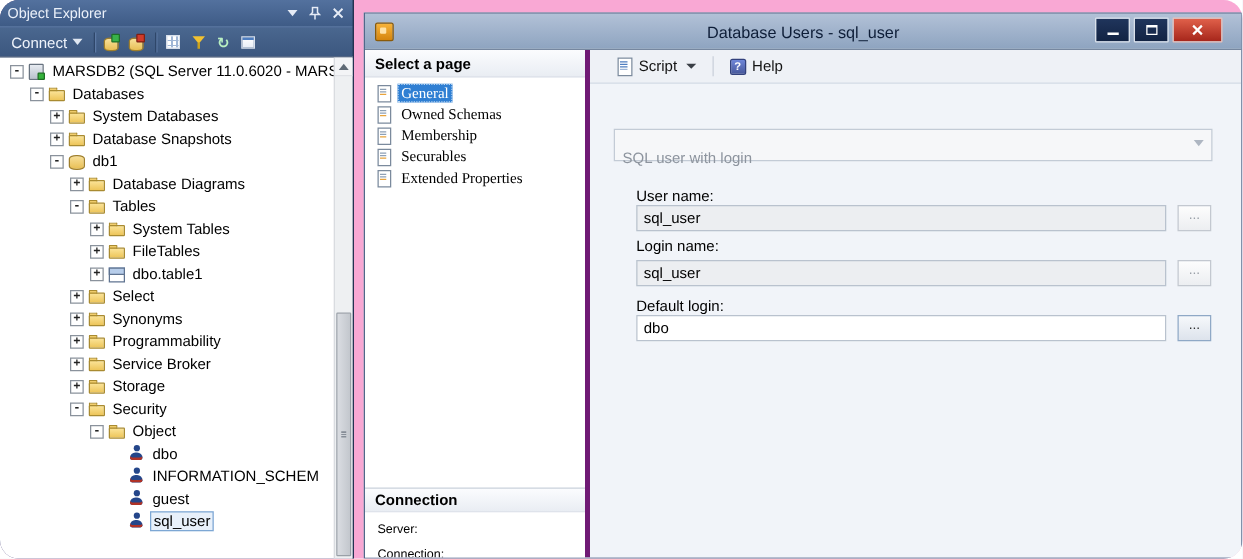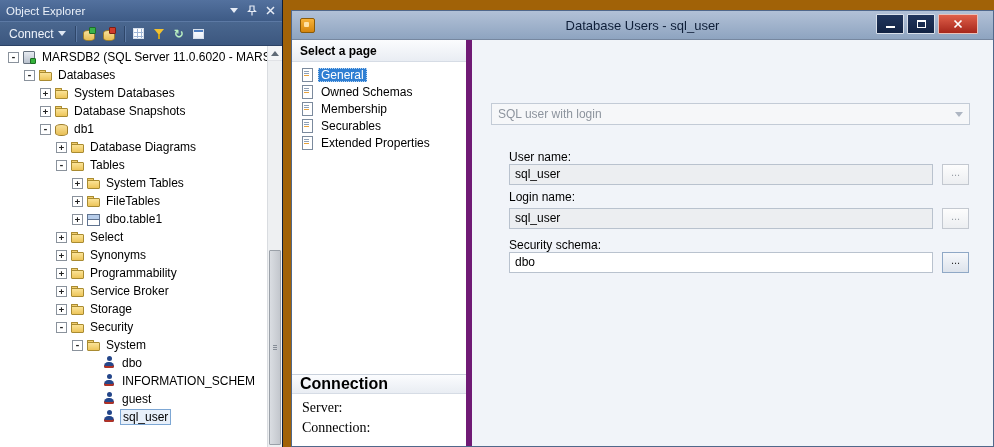--- a/index.html
+++ b/index.html
@@ -1,18 +1,18 @@
 <!DOCTYPE html>
 <html><head>
 <meta charset="utf-8">
 <style>
   * { margin:0; padding:0; box-sizing:border-box; }
   html,body { width:994px; height:447px; overflow:hidden; }
   body { font-family:"Liberation Sans","DejaVu Sans",sans-serif; font-size:12px; }
-  .screen { position:relative; width:994px; height:447px; background:#a16207; overflow:hidden; }
+  .screen { position:relative; width:994px; height:447px; background:#f9a8d4; overflow:hidden;border-radius:15px; }
 
   
   .oe { position:absolute; left:0; top:0; width:283px; height:447px; display:flex; flex-direction:column; background:#3c5781; border-right:1px solid #0f1f3a; }
   .oe-title { height:21px; display:flex; align-items:center; padding:0 4px 0 6px; background:linear-gradient(#53719e,#3e5b86); color:#eaf0f9; font-size:11.5px; }
   .oe-title-text { flex:1; white-space:nowrap; overflow:hidden; }
   .tbtn { width:16px; height:15px; display:flex; align-items:center; justify-content:center; margin-left:2px; border-radius:2px; }
   .tri-dn { width:0; height:0; border-left:4px solid transparent; border-right:4px solid transparent; border-top:5px solid #e6ecf6; }
   .oe-toolbar { height:24px; display:flex; align-items:center; padding:0 4px; background:linear-gradient(#4a678f,#3c577f); border-top:1px solid #5c79a4; }
   .connect-btn { display:flex; align-items:center; gap:4px; color:#eef3fb; font-size:12px; padding:2px 5px; border-radius:2px; }
   .connect-btn .tri-dn { border-top-color:#dfe7f2; }
@@ -64,46 +64,46 @@
   .dlg-icon { position:absolute; left:8px; top:7px; width:15px; height:15px; background:linear-gradient(#f7b33a,#d5850d); border:1px solid #8a5a08; border-radius:2px; }
   .dlg-icon::after { content:""; position:absolute; left:3px; top:3px; width:5px; height:5px; background:#ffe2a6; border-radius:1px; }
   .winbtns { position:absolute; right:15px; top:3px; display:flex; gap:3px; }
   .wbtn { height:20px; display:flex; align-items:center; justify-content:center; border:1px solid #d9e0ea; background:linear-gradient(#20355c,#122343); border-radius:1px; }
   .wbtn.min, .wbtn.max { width:28px; }
   .wbtn.close { width:40px; background:linear-gradient(#e0604a,#a6261b); border-color:#e9c1ba; }
   .g-min { width:9px; height:2px; background:#fff; margin-top:6px; }
   .g-max { width:9px; height:8px; border:1px solid #fff; border-top-width:2px; }
 
   .dlg-body { flex:1; display:flex; overflow:hidden; }
-  .pages { width:180px; flex:none; background:#fff; border-right:6px solid #701a75; display:flex; flex-direction:column; }
+  .pages { width:180px; flex:none; background:#fff; border-right:4px solid #701a75; display:flex; flex-direction:column; }
   .phead { height:22px; flex:none; display:flex; align-items:center; padding-left:8px; font-weight:bold; font-size:12px; color:#000; background:linear-gradient(#fbfcfe,#e9edf3); border-bottom:1px solid #d6dce5; }
   .plist { flex:1; padding-top:4px; overflow:hidden; }
-  .pitem { height:17px; display:flex; align-items:center; padding-left:8px; font-size:12px; color:#000; }
+  .pitem { height:17px; display:flex; align-items:center; padding-left:8px; font-size:12px; color:#000;font-family:Liberation Serif, serif; }
   .plabel { padding:0 3px; }
   .pitem.sel .plabel { background:#2f7fd3; color:#fff; outline:1px dotted #bcd7f2; outline-offset:-1px; }
   .page::before { content:""; position:absolute; left:2px; top:0; width:9px; height:12px; background:#fff; border:1px solid #7b8a9d; }
   .page::after { content:""; position:absolute; left:4px; top:3px; width:5px; height:1px; background:#8ea0b5; box-shadow:0 2px 0 #8ea0b5, 0 4px 0 #e8a33d; }
-  .chead { height:20px; flex:none; display:flex; align-items:center; padding-left:8px; font-weight:bold; font-size:16px; background:linear-gradient(#fbfcfe,#e9edf3); border-top:1px solid #c9d1dc; border-bottom:1px solid #d6dce5; }
-  .cbody { flex:none; height:52px; padding:6px 10px 0; line-height:15px; font-size:14px; color:#000; overflow:hidden; background:#fff;font-family:Liberation Serif, serif; }
+  .chead { height:20px; flex:none; display:flex; align-items:center; padding-left:8px; font-weight:bold; font-size:12px; background:linear-gradient(#fbfcfe,#e9edf3); border-top:1px solid #c9d1dc; border-bottom:1px solid #d6dce5; }
+  .cbody { flex:none; height:36px; padding:6px 10px 0; line-height:15px; font-size:10px; color:#000; overflow:hidden; background:#fff; }
   .cbody .gap { height:5px; }
 
   .content { position:relative; flex:1; background:#f1f4f9; overflow:hidden; }
   .ctb { height:27px; display:flex; align-items:center; padding-left:16px; background:#eef1f6; border-bottom:1px solid #d4dbe6; }
   .tbbtn { display:flex; align-items:center; gap:5px; padding:3px 6px; font-size:12px; color:#141414; border-radius:2px; }
   .dchev { width:0; height:0; border-left:4px solid transparent; border-right:4px solid transparent; border-top:4px solid #3a3f46; margin-left:2px; }
   .vsep { width:1px; height:16px; background:#c9d0da; margin:0 7px; }
   .i-script { width:12px; height:14px; position:relative; }
   .i-script::before { content:""; position:absolute; left:0; top:0; width:10px; height:13px; background:#fff; border:1px solid #7b8a9d; }
   .i-script::after { content:""; position:absolute; left:2px; top:3px; width:6px; height:1px; background:#4f7ec0; box-shadow:0 2px 0 #4f7ec0, 0 4px 0 #4f7ec0, 0 6px 0 #9fb6d6; }
   .i-help { width:13px; height:13px; background:linear-gradient(#6e86d8,#48599c); border:1px solid #32417c; border-radius:2px; display:flex; align-items:center; justify-content:center; }
   .i-help::before { content:"?"; color:#fff; font-weight:bold; font-size:9px; line-height:11px; }
 
   .flabel { position:absolute; font-size:12px; color:#000; }
   .fbox { position:absolute; height:21px; border:1px solid #b9c2ce; font-size:12px; line-height:19px; padding:0 5px; color:#000; background:#eceef1; overflow:hidden; white-space:nowrap; }
-  .combo { position:absolute; height:22px; border:1px solid #c3cbd6; background:#f6f7f9; color:#8d949e; font-size:12px; line-height:20px; padding:0 6px; }
+  .combo { position:absolute; height:22px; border:1px solid #c3cbd6; background:#f6f7f9; color:#8d949e; font-size:12px; line-height:20px; padding:12px 6px; }
   .cchev { position:absolute; right:6px; top:8px; width:0; height:0; border-left:4px solid transparent; border-right:4px solid transparent; border-top:5px solid #aeb6c2; }
   .browse { position:absolute; width:27px; height:21px; border:1px solid #c3c8d0; background:linear-gradient(#fdfdfd,#eceef1); font-size:11px; line-height:15px; text-align:center; color:#9aa0a8; }
   .browse.on { border-color:#8fa8c6; color:#2e2e2e; background:linear-gradient(#f6f8fb,#dde3ec); }
   .white { background:#fff; }
 </style>
 </head>
 <body>
 
 <div class="screen">
 
@@ -227,21 +227,21 @@
           <span class="tlabel">Storage</span>
         </div>
       <div class="trow l3">
           <span class="ebox">-</span>
           <span class="ico folder"></span>
           <span class="tlabel">Security</span>
         </div>
       <div class="trow l4">
           <span class="ebox">-</span>
           <span class="ico folder"></span>
-          <span class="tlabel">System</span>
+          <span class="tlabel">Object</span>
         </div>
       <div class="trow l5">
           <span class="esp"></span>
           <span class="ico user"></span>
           <span class="tlabel">dbo</span>
         </div>
       <div class="trow l5">
           <span class="esp"></span>
           <span class="ico user"></span>
           <span class="tlabel">INFORMATION_SCHEM</span>
@@ -312,35 +312,47 @@
         </div>
         <div class="chead">Connection</div>
         <div class="cbody">
           <div>Server:</div>
           <div class="gap"></div>
           <div>Connection:</div>
         </div>
       </div>
 
       <div class="content">
+        <div class="ctb">
+          <span class="tbbtn">
+            <span class="i-script"></span>
+            <span>Script</span>
+            <span class="dchev"></span>
+          </span>
+          <span class="vsep"></span>
+          <span class="tbbtn">
+            <span class="i-help"></span>
+            <span>Help</span>
+          </span>
+        </div>
 
         <div class="flabel" style="left:19px; top:64px;">User type:</div>
         <div class="combo" style="left:19px; top:63px; width:479px;">
           <span>SQL user with login</span>
           <span class="cchev"></span>
         </div>
 
         <div class="flabel" style="left:37px; top:110px;">User name:</div>
         <div class="fbox" style="left:37px; top:124px; width:424px;">sql_user</div>
         <div class="browse" style="left:470px; top:124px;">...</div>
 
         <div class="flabel" style="left:37px; top:150px;">Login name:</div>
         <div class="fbox" style="left:37px; top:168px; width:424px;">sql_user</div>
         <div class="browse" style="left:470px; top:168px;">...</div>
 
-        <div class="flabel" style="left:37px; top:198px;">Security schema:</div>
+        <div class="flabel" style="left:37px; top:198px;">Default login:</div>
         <div class="fbox white" style="left:37px; top:212px; width:424px;">dbo</div>
         <div class="browse on" style="left:470px; top:212px;">...</div>
       </div>
 
     </div>
   </section>
 </div>
 
 </body></html>

